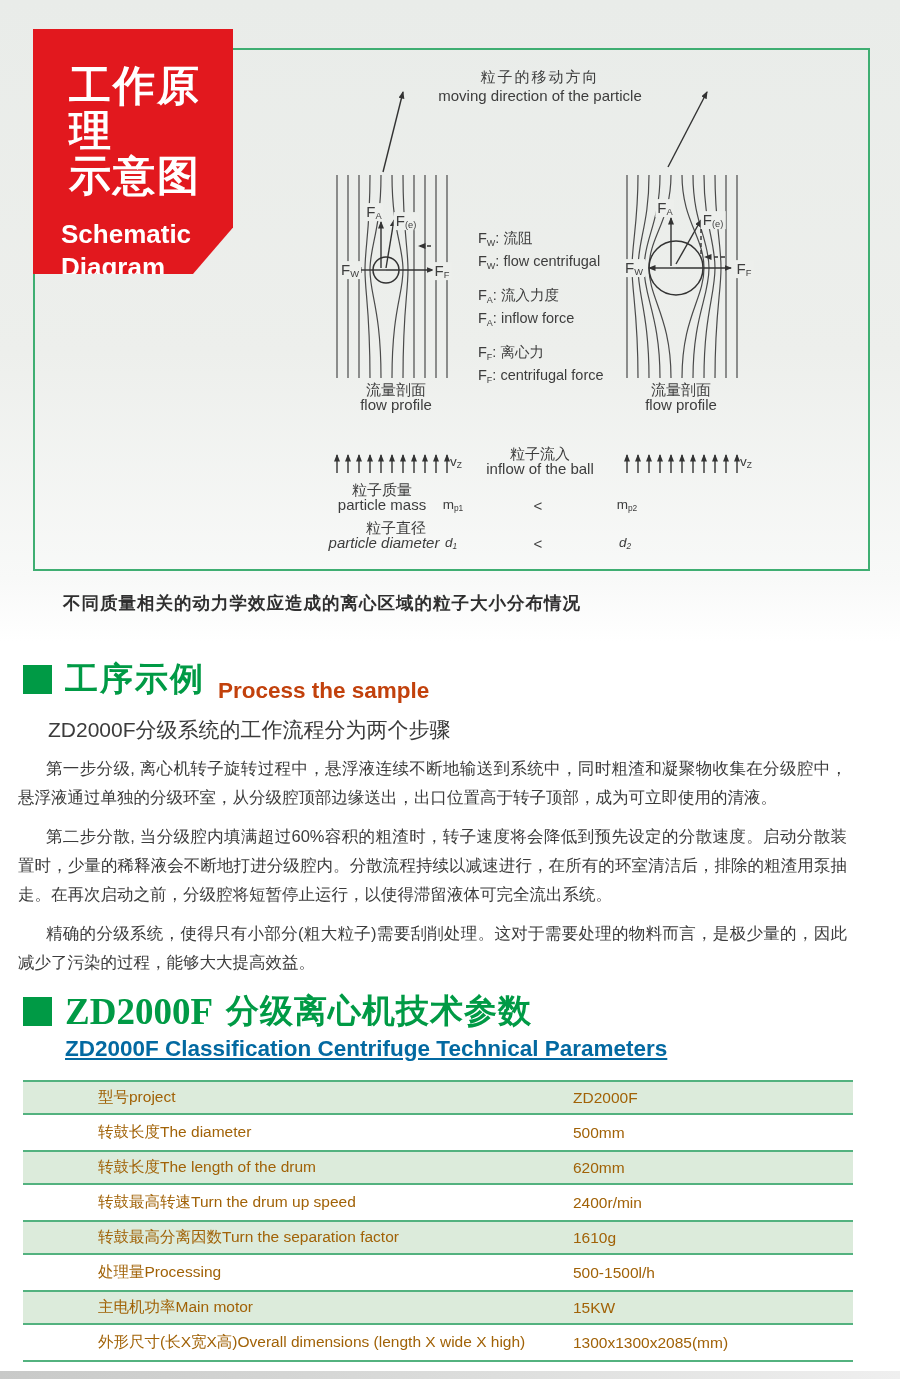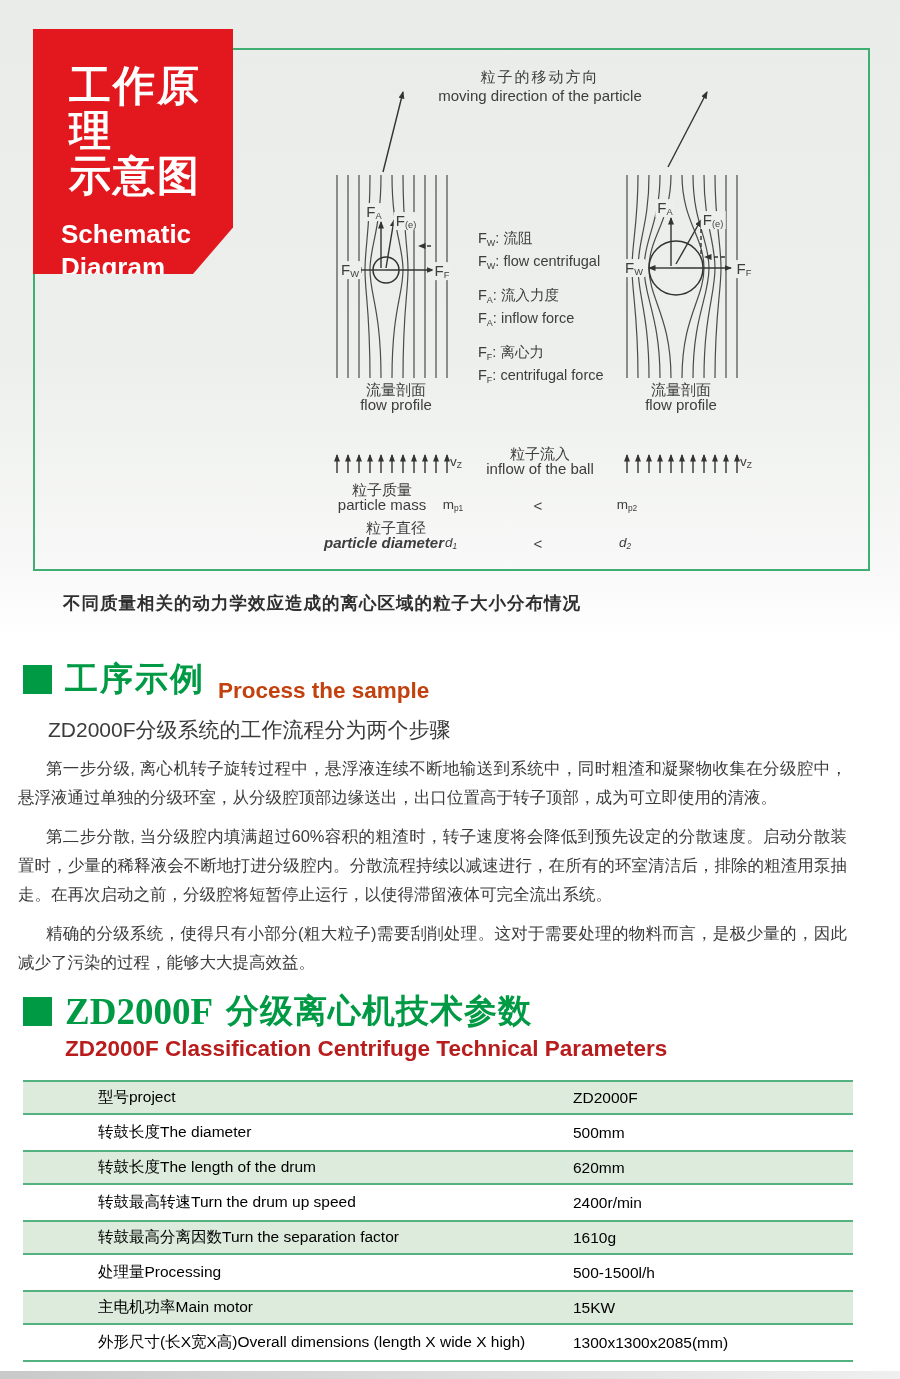--- a/index.html
+++ b/index.html
@@ -39,25 +39,25 @@
   .h1{display:flex;align-items:center;gap:13px;margin:6px 0 0 5px;}
   .h1 .zh{font-size:33px;font-weight:bold;color:#009a45;letter-spacing:2px;}
   .h1 .en{font-size:22.5px;font-weight:bold;color:#c2410c;margin-top:24px;}
   .intro{margin:12px 0 0 0;padding-left:30px;font-size:21px;}
   .para{margin:10px 16px 0 0;font-size:16.5px;line-height:29px;text-align:justify;text-indent:28px;}
 
   .h2{margin:12px 0 0 5px;}
   .h2 .line1{display:flex;align-items:center;gap:13px;}
   .h2 .model{font-family:"Liberation Serif",serif;font-size:37px;font-weight:bold;color:#009a45;}
   .h2 .zh{font-size:33px;font-weight:bold;color:#009a45;letter-spacing:1px;}
-  .h2 .line2{font-size:22.5px;font-weight:bold;color:#b91c1c;margin:2px 0 0 42px;}
+  .h2 .line2{font-size:22.5px;font-weight:bold;color:#0369a1;margin:2px 0 0 42px;text-decoration:underline;}
 
   .spec-table{margin:18px 0 0 5px;width:830px;border-bottom:2px solid #53b27f;}
   .t-row{position:relative;height:35px;display:flex;align-items:center;
-         font-size:15.5px;color:#000000;box-sizing:border-box;}
+         font-size:15.5px;color:#a16207;box-sizing:border-box;}
   .t-row.green{background:#dcebdb;border-top:2px solid #53b27f;border-bottom:2px solid #53b27f;}
   .t-row:last-child{border-bottom:none;}
   .t-row .lab{padding-left:75px;}
   .t-row .val{position:absolute;left:550px;}
 </style>
 </head>
 <body>
 
 <div class="page">
   <div class="top-bg"></div>
@@ -182,21 +182,21 @@
     <span class="dlabel" style="left:505px;top:404px;">粒子流入</span>
     <span class="dlabel" style="left:505px;top:418px;">inflow of the ball</span>
 
     <span class="dlabel" style="left:347px;top:440px;">粒子质量</span>
     <span class="dlabel" style="left:347px;top:454px;">particle mass</span>
     <span class="dlabel var" style="left:418px;top:455px;"><span>m</span><sub>p1</sub></span>
     <span class="dlabel" style="left:503px;top:455px;">&lt;</span>
     <span class="dlabel var" style="left:592px;top:455px;"><span>m</span><sub>p2</sub></span>
 
     <span class="dlabel" style="left:329px;top:478px;margin-left:32px;">粒子直径</span>
-    <span class="dlabel ital" style="left:349px;top:492px;font-weight:bold;">particle diameter</span>
+    <span class="dlabel ital" style="left:349px;top:492px;">particle diameter</span>
     <span class="dlabel var ital" style="left:416px;top:493px;"><span>d</span><sub>1</sub></span>
     <span class="dlabel" style="left:503px;top:493px;">&lt;</span>
     <span class="dlabel var ital" style="left:590px;top:493px;"><span>d</span><sub>2</sub></span>
   </div>
 
   <div class="badge">
     <div class="zh">工作原理</div>
     <div class="zh">示意图</div>
     <div class="en">
       <div>Schematic</div>

